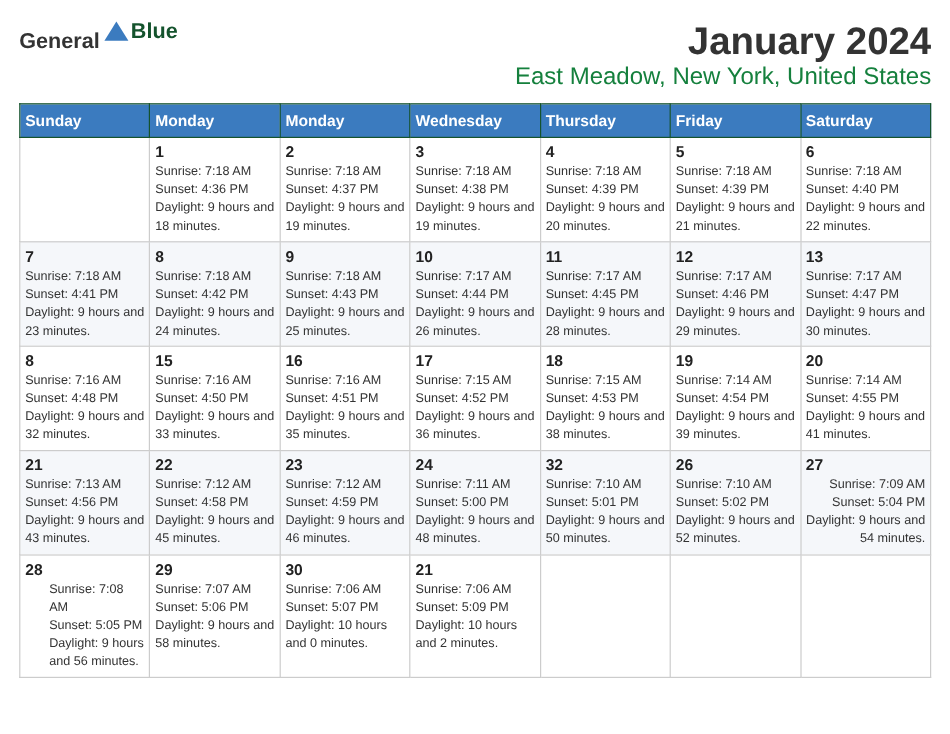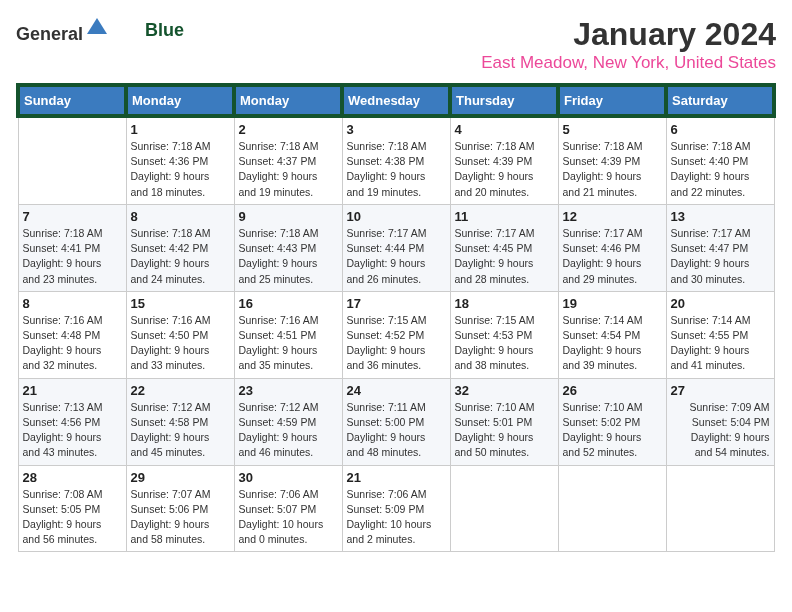--- a/index.html
+++ b/index.html
@@ -11,22 +11,20 @@
       padding: 16px;
     }
     .header {
       display: flex;
       justify-content: space-between;
       align-items: flex-start;
       margin-bottom: 10px;
     }
     .logo {
       display: flex;
-      align-items: center;
-      gap: 36px;
     }
     .logo-text-general {
       font-size: 18px;
       font-weight: bold;
       color: #333;
     }
     .logo-text-blue {
       font-size: 18px;
       font-weight: bold;
       color: #14532d;
@@ -39,36 +37,36 @@
     .title-section {
       text-align: right;
       margin-left: 24px;
     }
     .month-title {
       font-size: 32px;
       font-weight: bold;
       color: #333;
     }
     .location-title {
-      font-size: 17px;
-      color: #ec4899;
+      font-size: 20px;
+      color: #15803d;
     }
     .calendar {
       width: 100%;
       border-collapse: collapse;
       font-size: 11px;
     }
     .calendar thead th {
       background-color: #3b7bbf;
       color: #fff;
       padding: 6px 4px;
       text-align: left;
       font-size: 13px;
       font-weight: bold;
-      border: 4px solid #14532d;
+      border: 1px solid #14532d;
     }
     .calendar tbody td {
       vertical-align: top;
       border: 1px solid #ccc;
       padding: 4px;
       width: 108px;
       min-height: 80px;
       background: #fff;
     }
     .calendar tbody tr:nth-child(even) td {
@@ -290,21 +288,21 @@
         <td>
           <span class="day-number">27</span>
           <div class="day-info" style="white-space: pre-line; text-align: right;">Sunrise: 7:09 AM
 Sunset: 5:04 PM
 Daylight: 9 hours and 54 minutes.</div>
         </td>
       </tr>
       <tr>
         <td>
           <span class="day-number">28</span>
-          <div class="day-info" style="white-space: pre-line;">Sunrise: 7:08 AM
+          <div class="day-info" style="white-space: pre-line; margin-left: 20px;">Sunrise: 7:08 AM
 Sunset: 5:05 PM
 Daylight: 9 hours and 56 minutes.</div>
         </td>
         <td>
           <span class="day-number">29</span>
           <div class="day-info" style="white-space: pre-line;">Sunrise: 7:07 AM
 Sunset: 5:06 PM
 Daylight: 9 hours and 58 minutes.</div>
         </td>
         <td>

